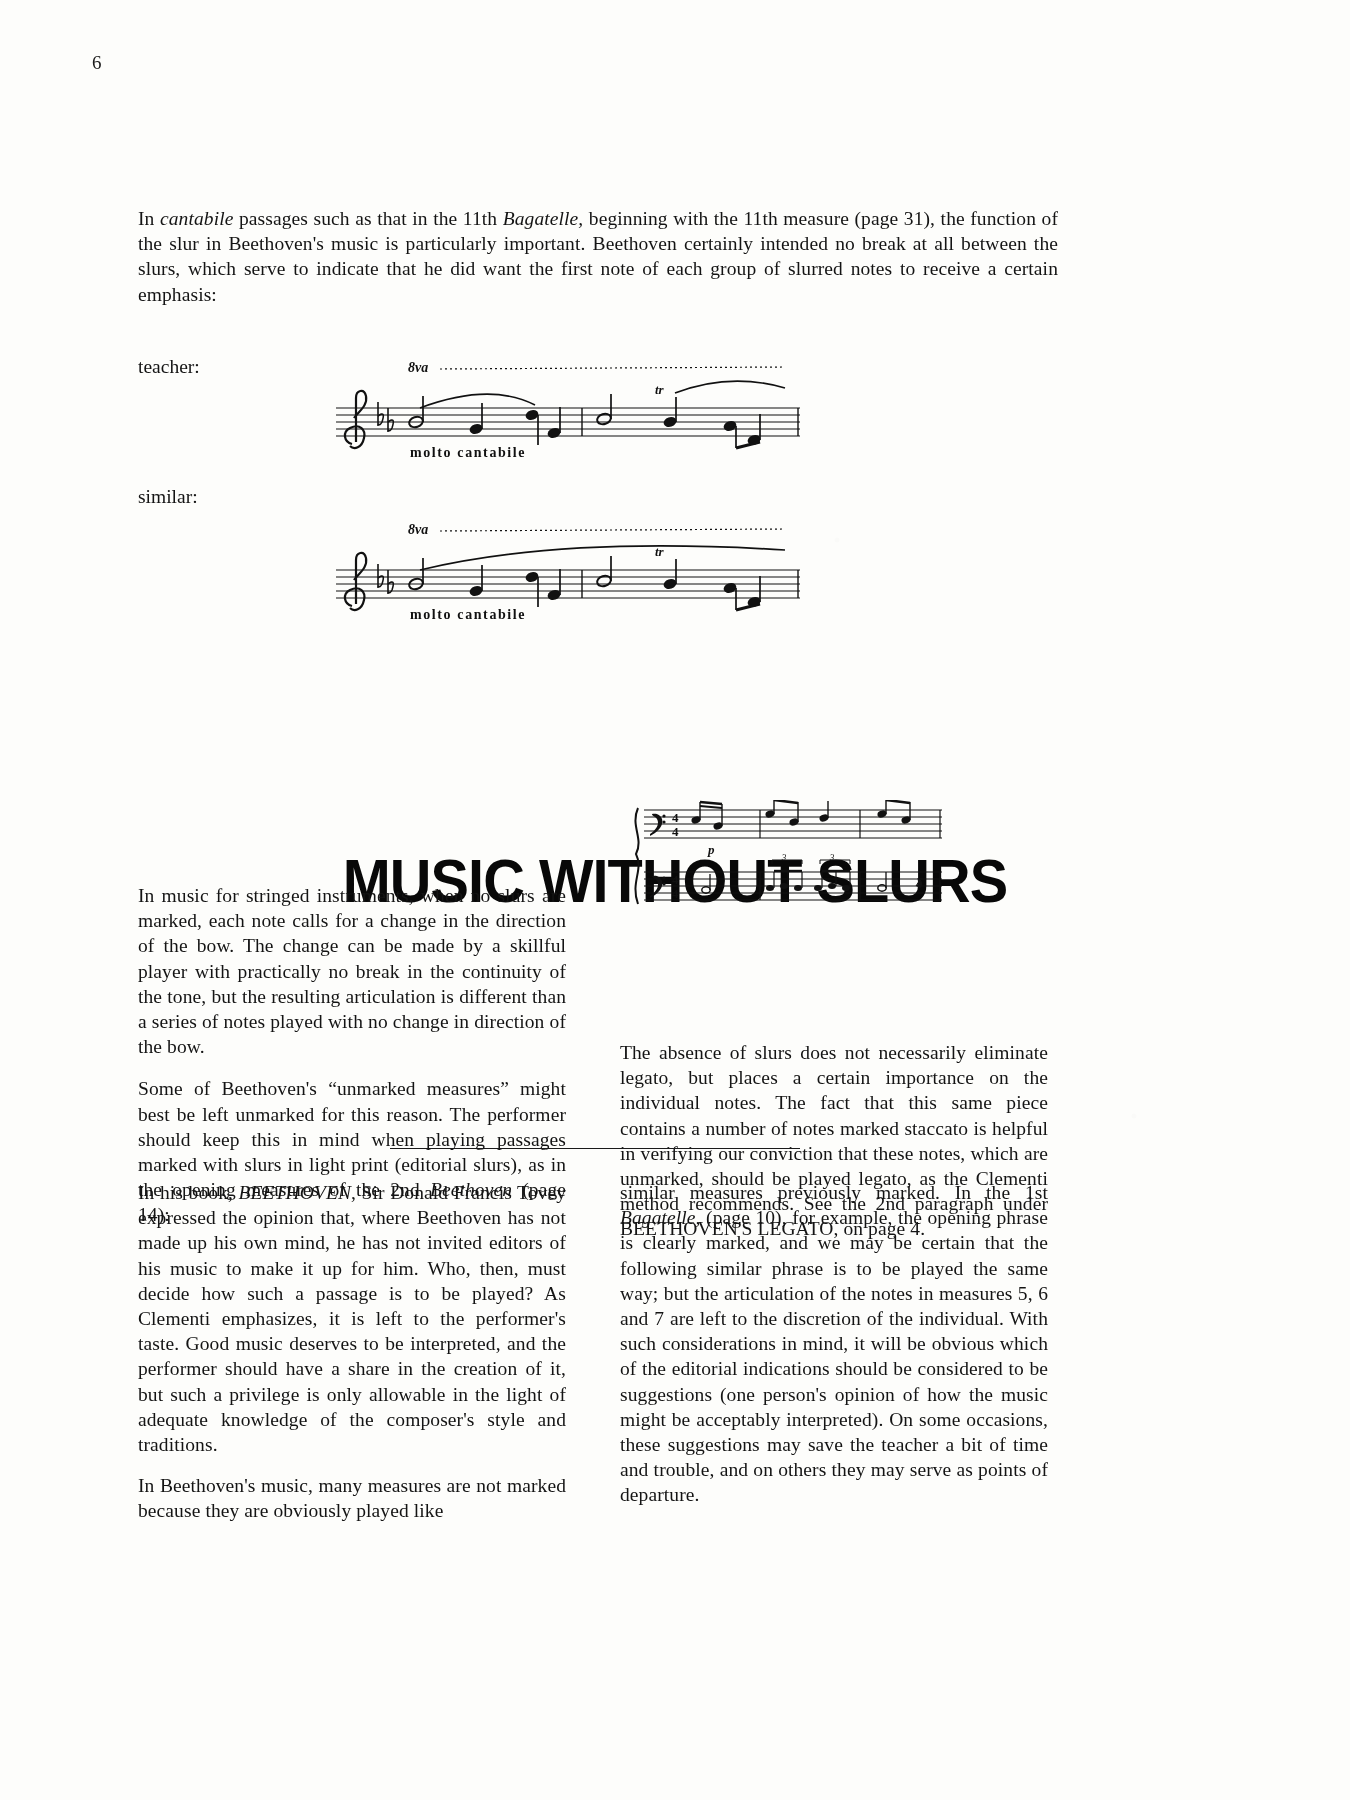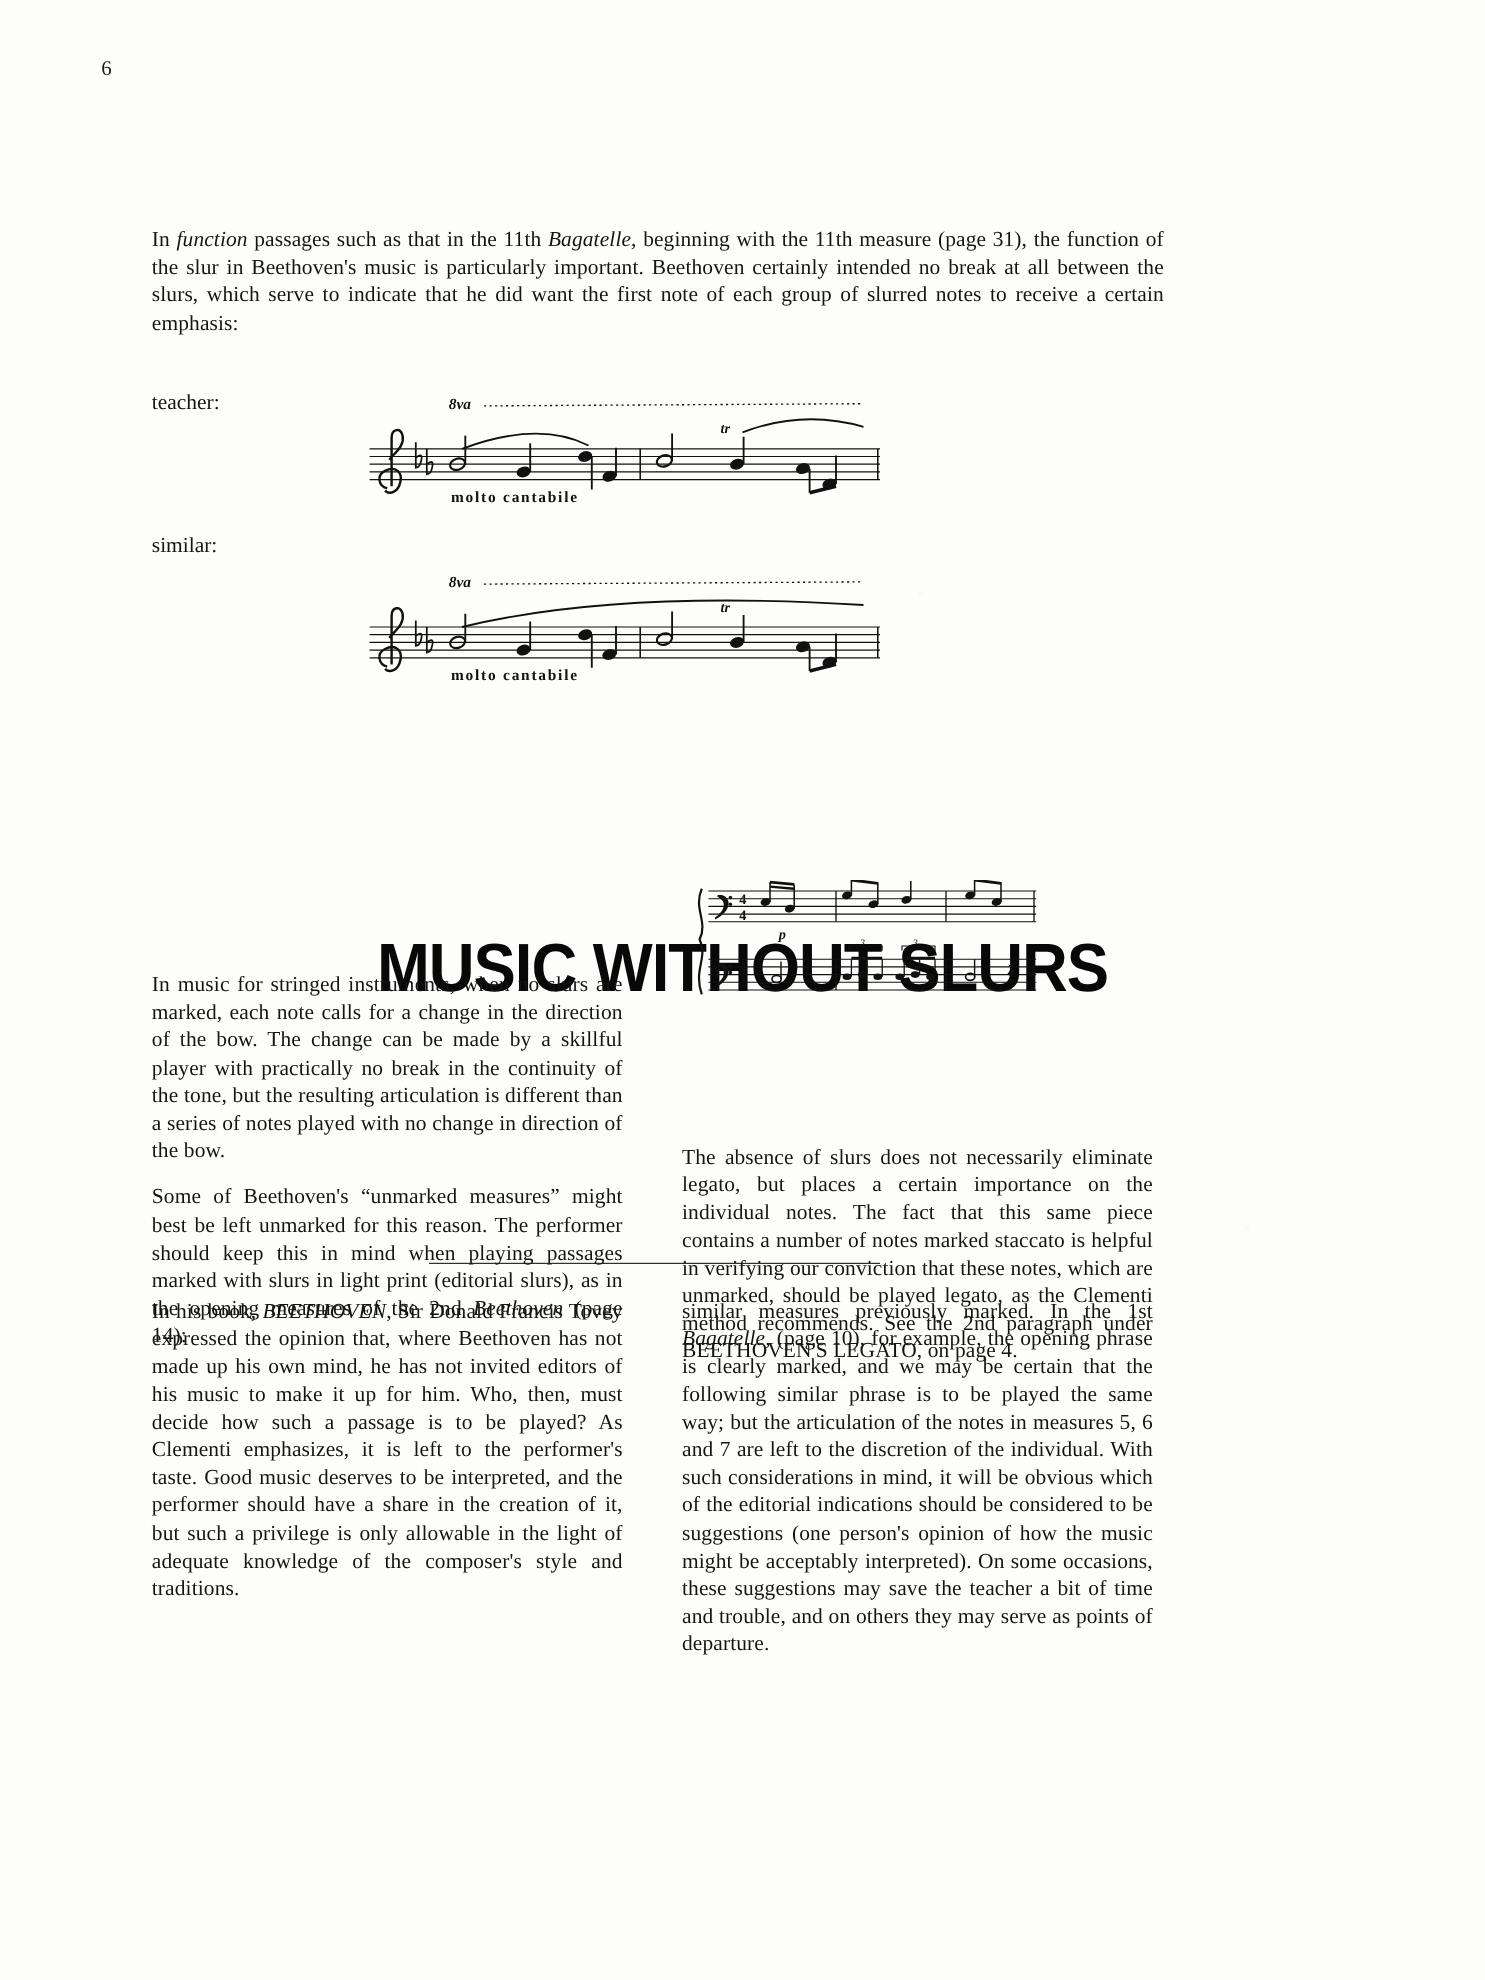--- a/index.html
+++ b/index.html
@@ -86,21 +86,21 @@
   i { font-style:italic; }
 </style>
 </head>
 <body>
 
 <div class="page">
 
   <div class="page-number">6</div>
 
   <div class="intro">
-    <p class="para">In <i>function</i> passages such as that in the 11th <i>Bagatelle,</i> beginning with the 11th measure (page 31), the function of the slur in Beethoven's music is particularly important. Beethoven certainly intended no break at all between the slurs, which serve to indicate that he did want the first note of each group of slurred notes to receive a certain emphasis:</p>
+    <p class="para">In <i>cantabile</i> passages such as that in the 11th <i>Bagatelle,</i> beginning with the 11th measure (page 31), the function of the slur in Beethoven's music is particularly important. Beethoven certainly intended no break at all between the slurs, which serve to indicate that he did want the first note of each group of slurred notes to receive a certain emphasis:</p>
   </div>
 
   <div class="label lbl-written">teacher:</div>
 
   <div class="music1">
     <div class="staff-wrap">
       <svg width="480" height="110" viewBox="0 0 480 110" xmlns="http://www.w3.org/2000/svg">
 
         <text x="78" y="22" font-family="Liberation Serif, serif" font-style="italic" font-weight="bold" font-size="14" fill="#111">8va</text>
         <line x1="110" y1="19" x2="455" y2="17" stroke="#111" stroke-width="1.2" stroke-dasharray="2,3"></line>
@@ -325,19 +325,20 @@
   </div>
 
   <div class="col-right-text">
     <p class="para">The absence of slurs does not necessarily eliminate legato, but places a certain importance on the individual notes. The fact that this same piece contains a number of notes marked staccato is helpful in verifying our conviction that these notes, which are unmarked, should be played legato, as the Clementi method recommends. See the 2nd paragraph under BEETHOVEN'S LEGATO, on page 4.</p>
   </div>
 
   <div class="rule"></div>
 
   <div class="col-left2">
     <p class="para">In his book, <i>BEETHOVEN</i>, Sir Donald Francis Tovey expressed the opinion that, where Beethoven has not made up his own mind, he has not invited editors of his music to make it up for him. Who, then, must decide how such a passage is to be played? As Clementi emphasizes, it is left to the performer's taste. Good music deserves to be interpreted, and the performer should have a share in the creation of it, but such a privilege is only allowable in the light of adequate knowledge of the composer's style and traditions.</p>
+    <p class="para">In Beethoven's music, many measures are not marked because they are obviously played like</p>
   </div>
 
   <div class="col-right2">
     <p class="para">similar measures previously marked. In the 1st <i>Bagatelle,</i> (page 10), for example, the opening phrase is clearly marked, and we may be certain that the following similar phrase is to be played the same way; but the articulation of the notes in measures 5, 6 and 7 are left to the discretion of the individual. With such considerations in mind, it will be obvious which of the editorial indications should be considered to be suggestions (one person's opinion of how the music might be acceptably interpreted). On some occasions, these suggestions may save the teacher a bit of time and trouble, and on others they may serve as points of departure.</p>
   </div>
 
 </div>
 
 </body></html>

